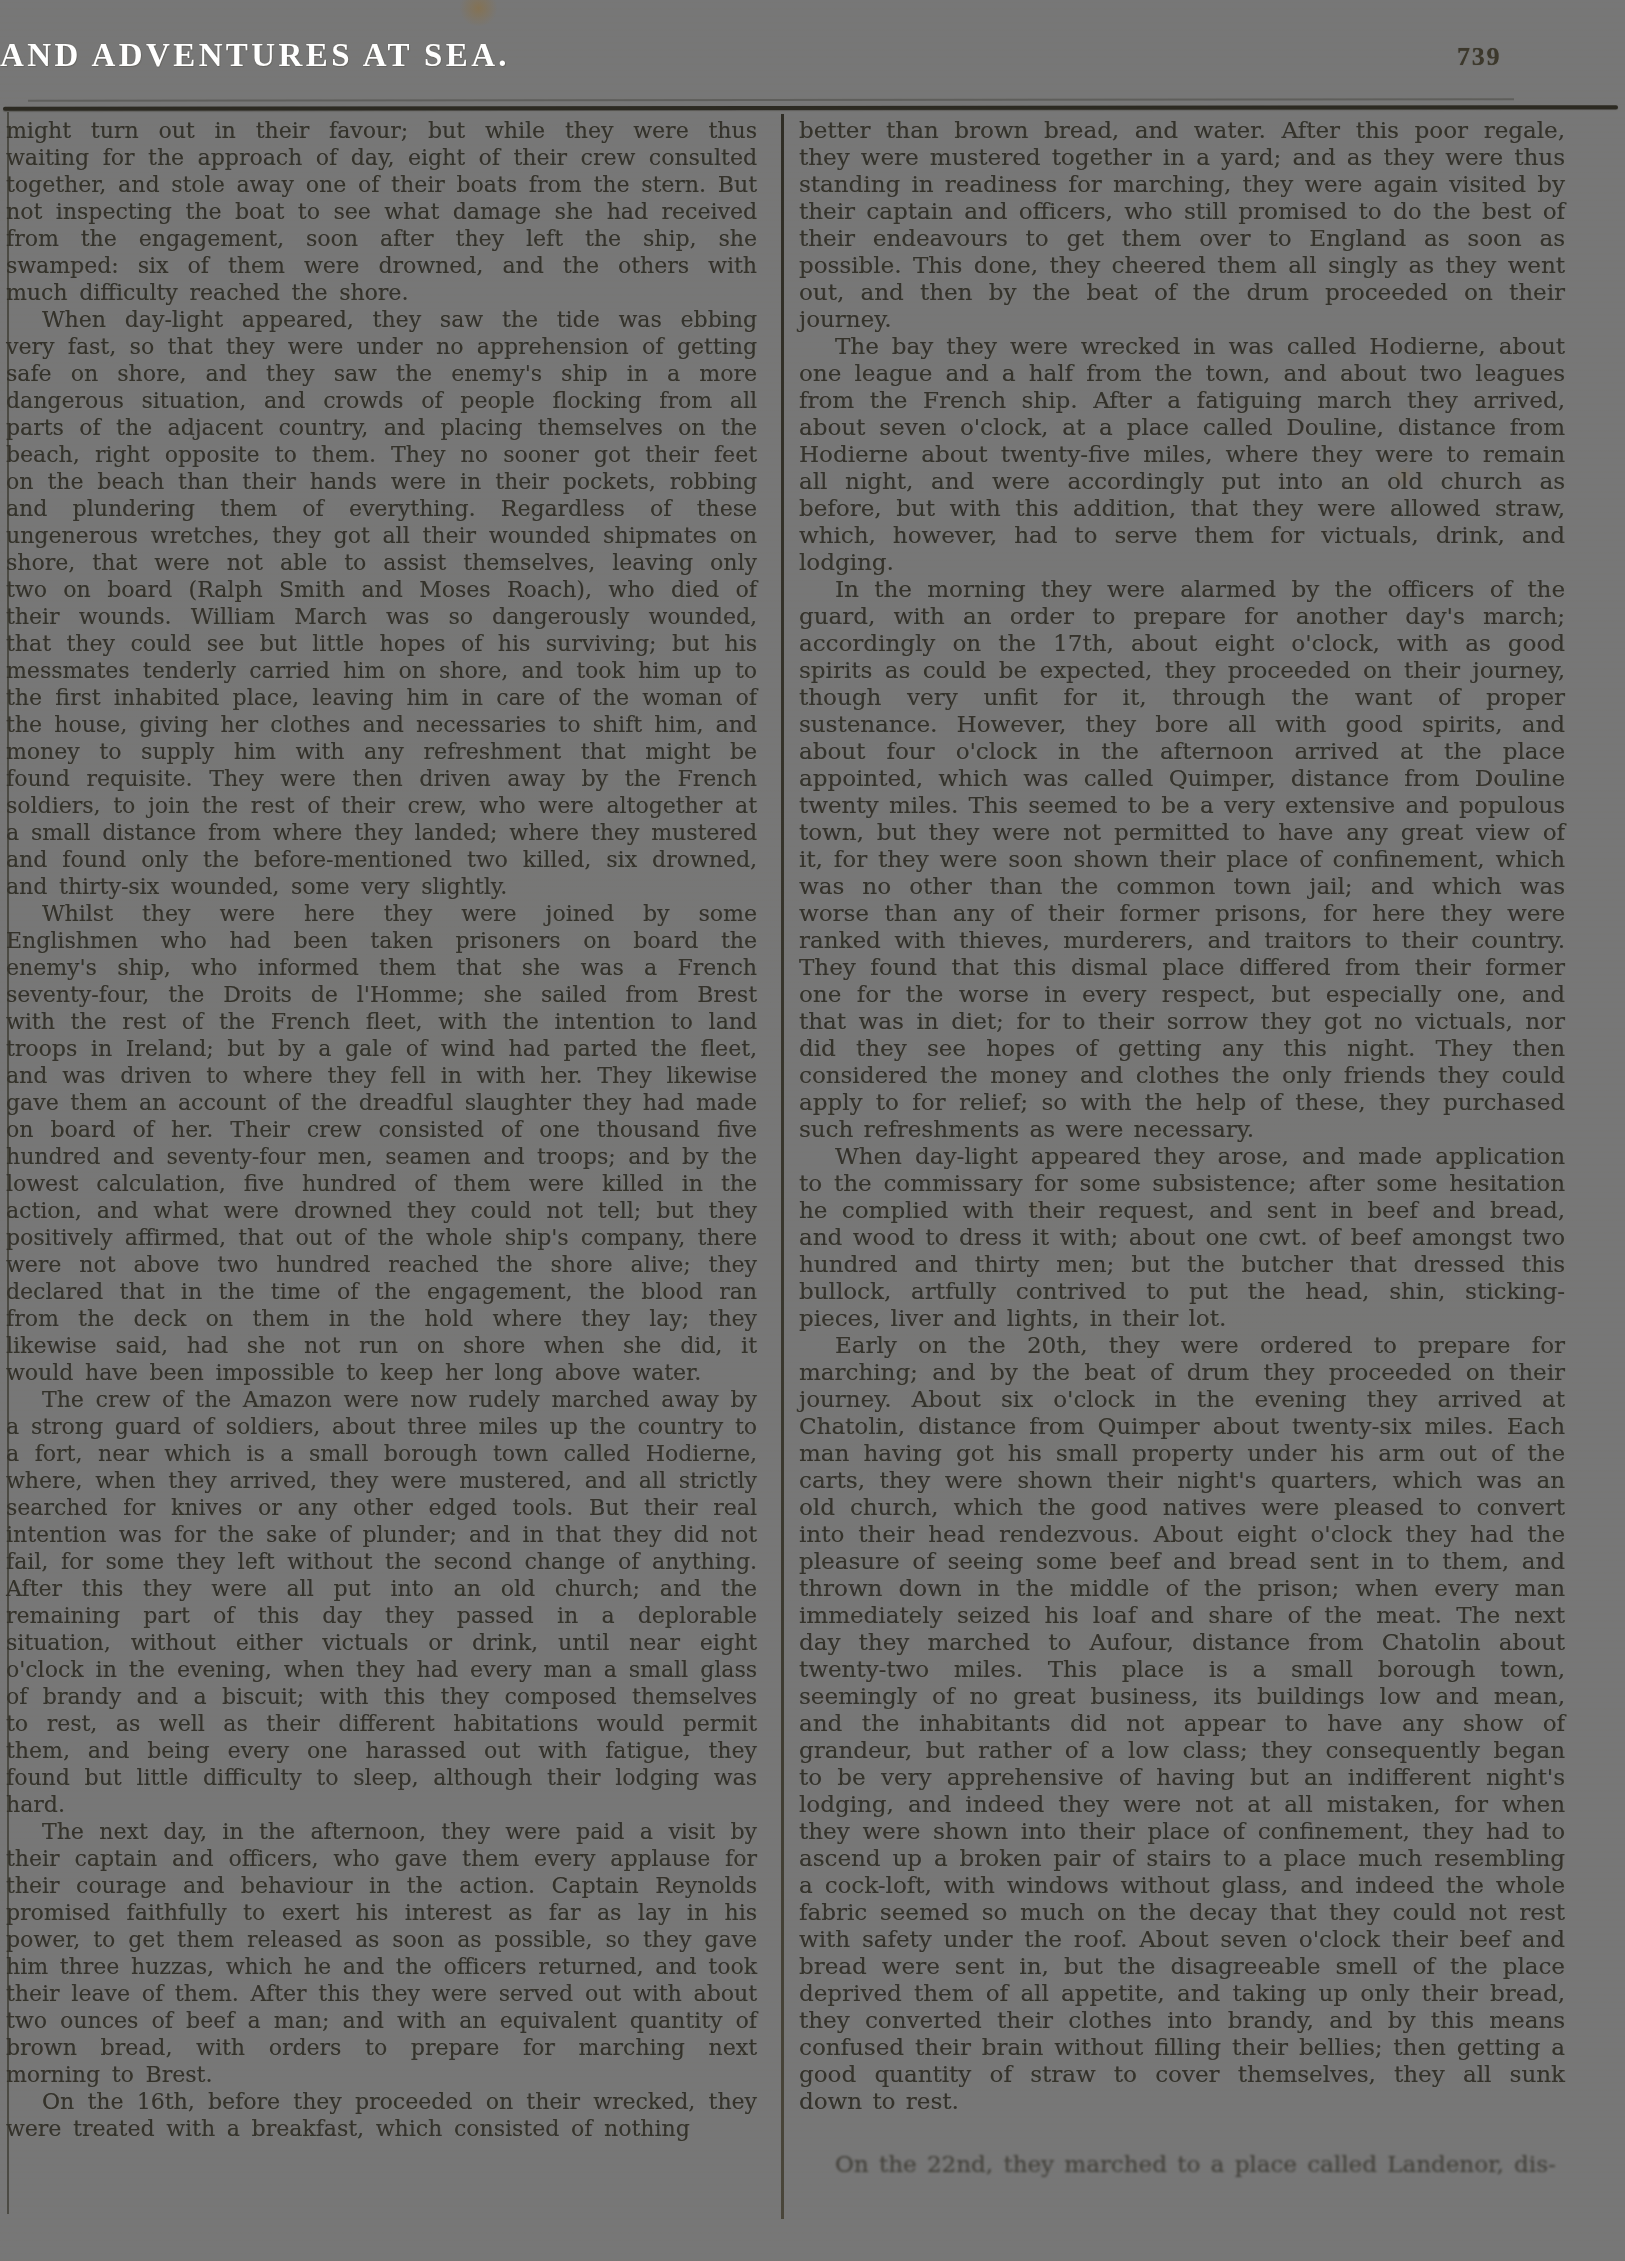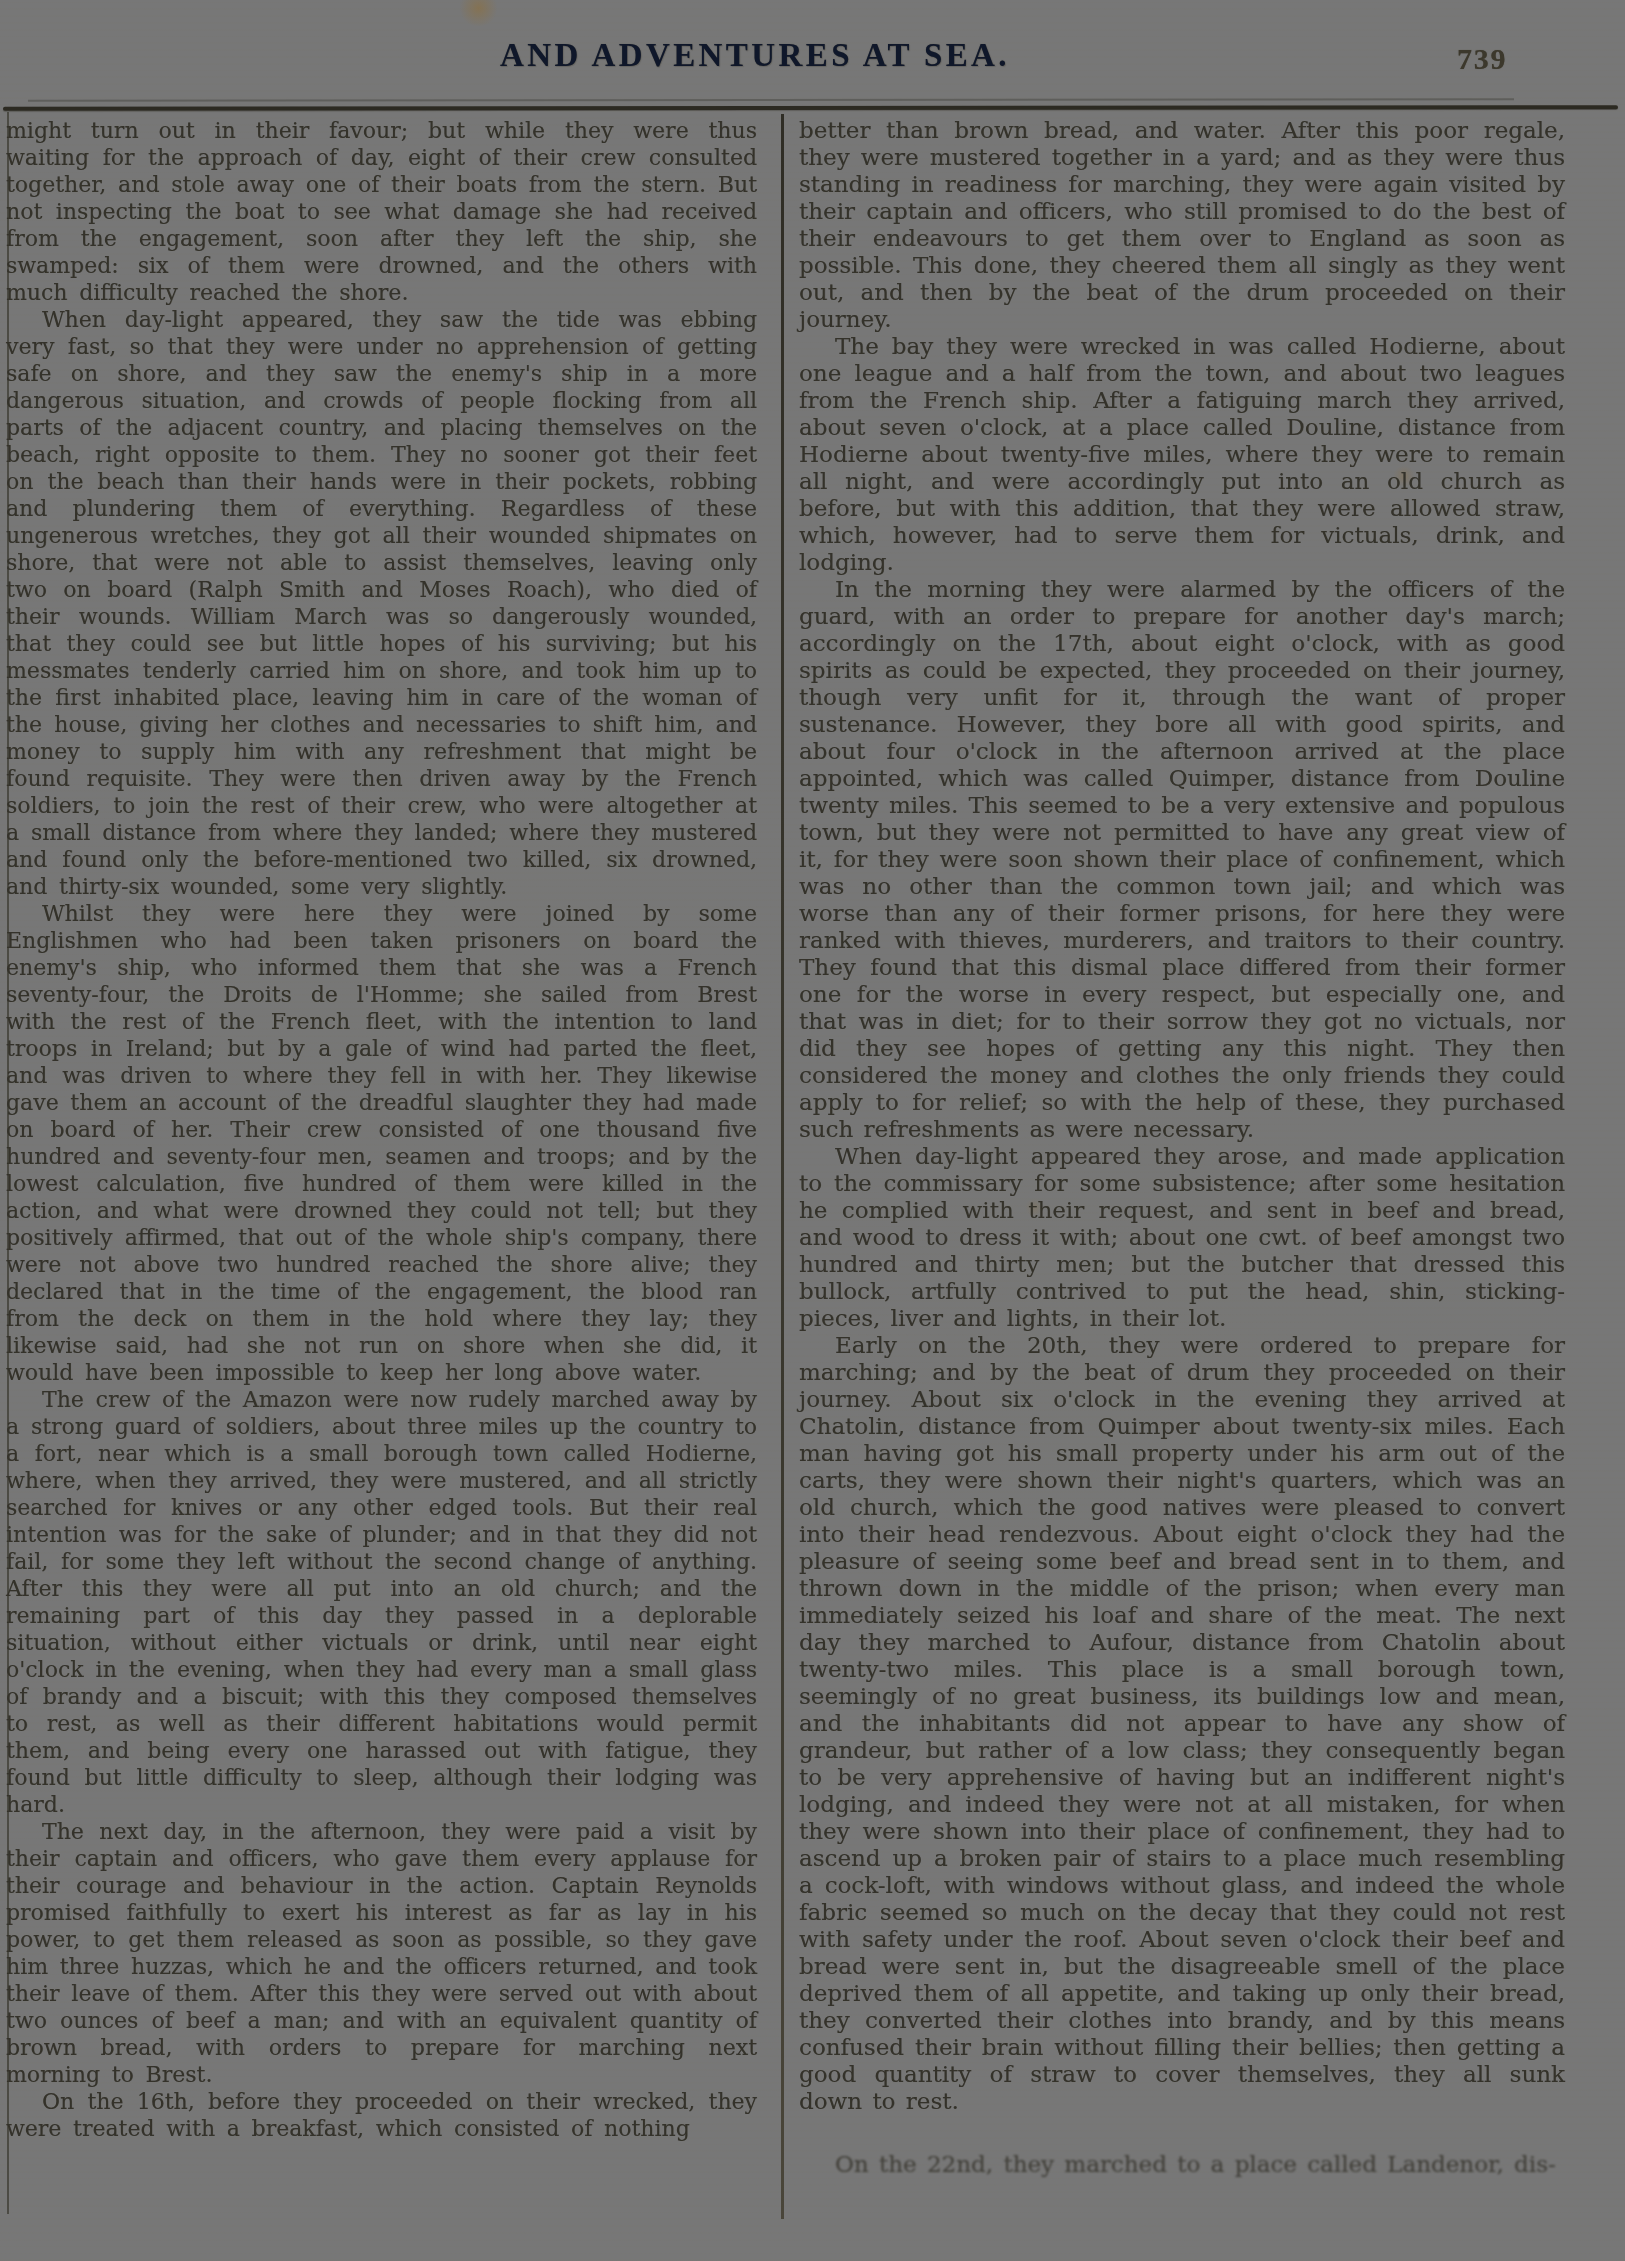--- a/index.html
+++ b/index.html
@@ -27,30 +27,30 @@
       radial-gradient(ellipse 594px 763px at 26% 42%, rgba(120,118,96,.05), transparent 70%),
       radial-gradient(ellipse 594px 763px at 74% 60%, rgba(120,118,96,.06), transparent 70%);
   }
   .spot { position:absolute; border-radius:50%; pointer-events:none;
     background:radial-gradient(circle, rgba(148,108,40,.45), rgba(148,108,40,0) 70%); }
   .spot.s1 { left:458px; top:-10.2px; width:41px; height:36px; }
   .spot.s2 { left:1393px; top:465px; width:22px; height:22px; opacity:.55; }
   .spot.s3 { left:1025px; top:1198px; width:18.7px; height:18.7px; opacity:.4; }
 
   .running-title {
-    position:absolute; top:37px; left:0; width:1510px; text-align:center;
+    position:absolute; top:37px; left:0; width:1510px; 
     font-family:"Liberation Serif", serif;
     font-size:33px; font-weight:bold; letter-spacing:3.4px;
-    color:#0f172a; text-shadow:0 0 0.8px rgba(62,58,46,.65), 0.8px 0.8px 0.8px rgba(62,58,46,.25);
+    color:#ffffff; text-shadow:0 0 0.8px rgba(62,58,46,.65), 0.8px 0.8px 0.8px rgba(62,58,46,.25);
     white-space:nowrap;
   }
   .page-number {
     position:absolute; top:42px; left:1457px;
     font-family:"Liberation Serif", serif;
-    font-size:30px; font-weight:bold; letter-spacing:1.7px; color:#3c382c;
+    font-size:26px; font-weight:bold; letter-spacing:1.7px; color:#3c382c;
     text-shadow:0 0 0.8px rgba(60,56,44,.6);
   }
   .rule-top {
     position:absolute; top:106px; left:3.4px; width:1615px; height:4.2px;
     background:#2c2a22; border-radius:2.5px;
     transform:rotate(-0.06deg);
     box-shadow:0 0.8px 0.8px rgba(44,42,34,.4);
   }
   .rule-top::before {
     content:""; position:absolute; top:-6.8px; left:25.4px; width:92%; height:1.7px;

